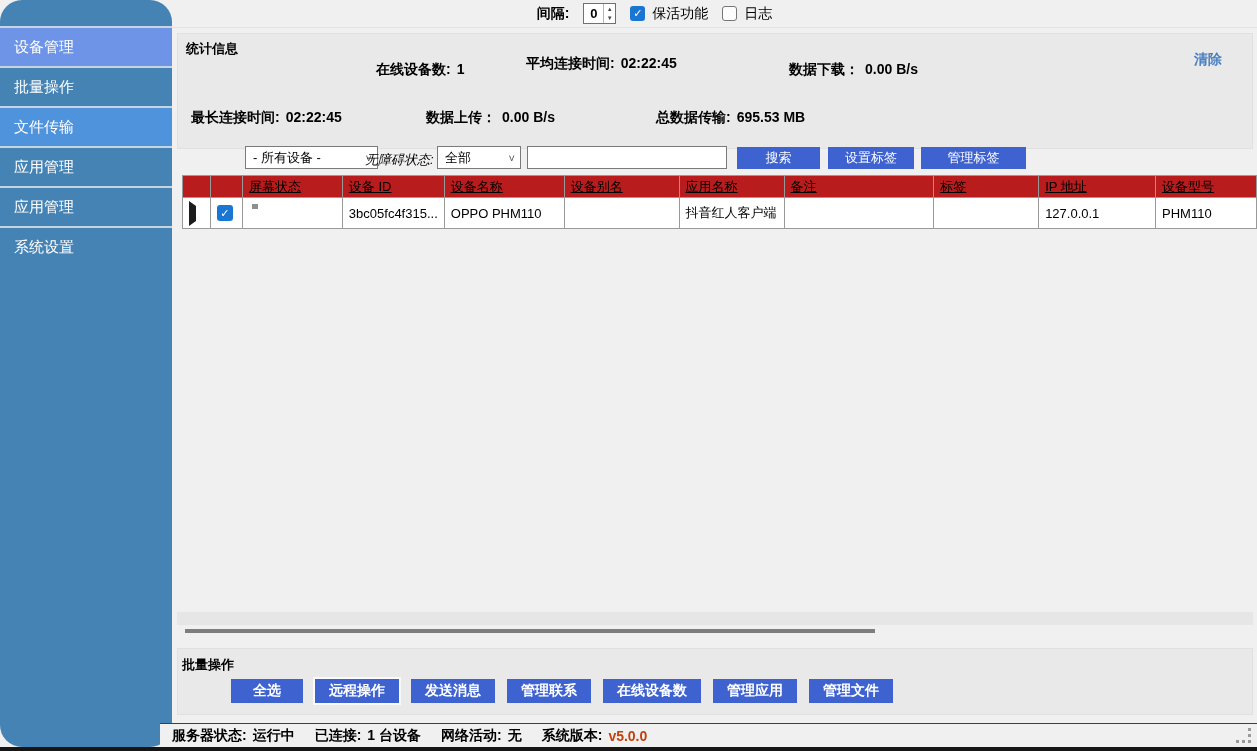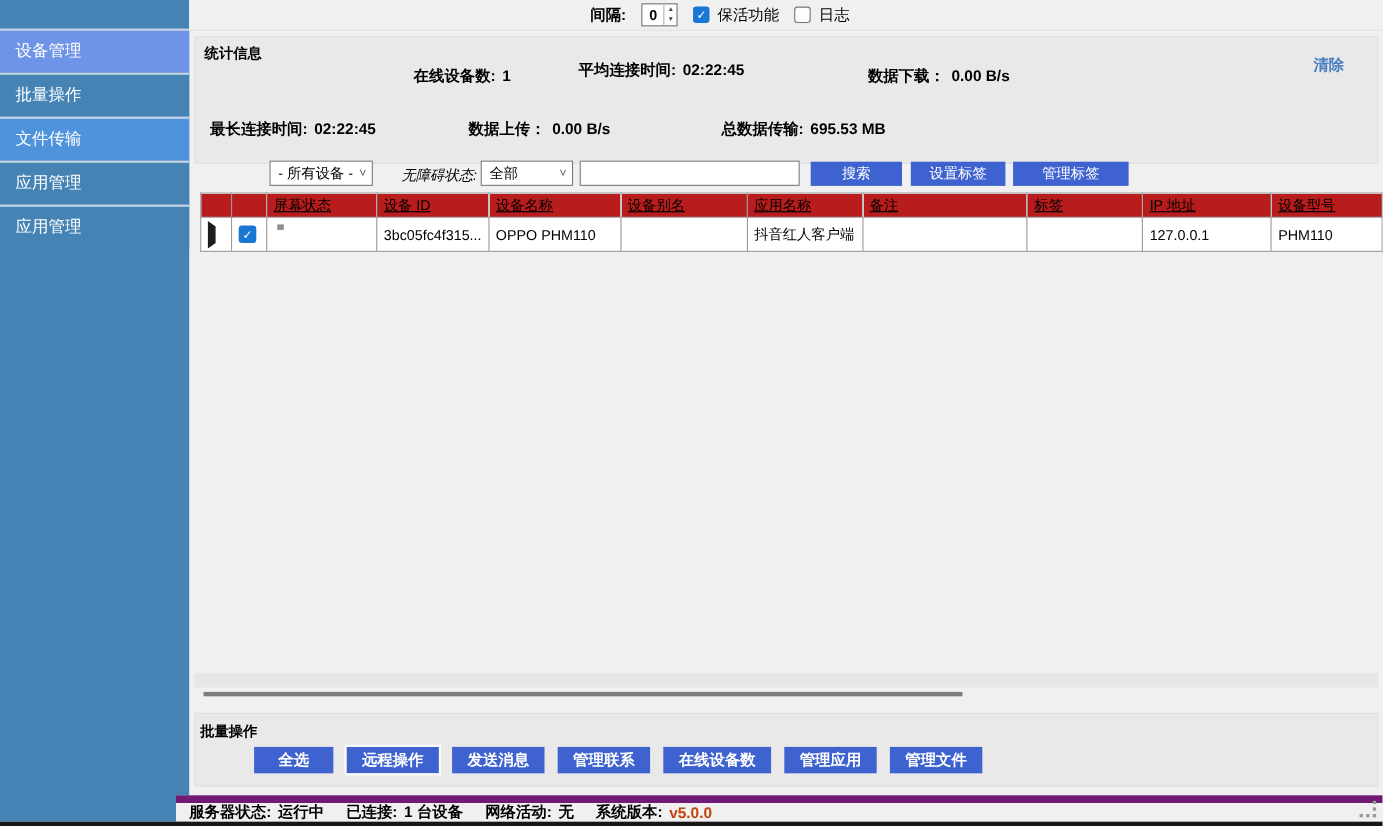--- a/index.html
+++ b/index.html
@@ -8,20 +8,21 @@
     position:relative;
     font-family:"Liberation Sans", sans-serif;
     background:#f0f0f0;
     overflow:hidden;
     color:#000;
   }
   
   .sidebar {
     position:absolute; left:0; top:0; width:172px; height:747px;
     background:#4683b5;
+    border-radius:22px;
   }
   .side-spacer { height:26px; }
   .side-item {
     height:40px; line-height:38px;
     border-top:2px solid #c6d4e2;
     color:#fff; font-size:15px; padding-left:14px;
     background:#4683b5; cursor:pointer;
     white-space:nowrap; overflow:hidden;
   }
   .side-item.active   { background:#6d94e6; }
@@ -108,21 +109,21 @@
   .batch .btn-row { position:absolute; left:28px; top:30px; display:flex; gap:12px;padding-left:25px; }
   .batch .bbtn {
     min-width:72px; height:24px; padding:0 14px;
     background:#3e62d0; color:#fff; border:none; cursor:pointer;
     font-size:14px; font-weight:bold; font-family:"Liberation Sans", sans-serif;
   }
   .batch .bbtn.focused { outline:2px solid #fafafa; outline-offset:0; }
   
   .statusbar {
     position:absolute; left:160px; top:723px; width:1097px; height:24px;
-    background:#f0f0f0; border-top:7px solid #701a75;
+    background:#f0f0f0; border-top:1px solid #701a75;
     display:flex; align-items:center; padding-left:12px; gap:6px;
     font-size:14px; font-weight:bold; white-space:nowrap;
   }
   .statusbar .gap { width:8px; }
   .statusbar .navy { color:#c2410c; }
   .bottom-strip { position:absolute; left:0; top:747px; width:1257px; height:4px; background:#161616; }
   .grip { position:absolute; right:6px; top:727px; width:16px; height:16px; cursor:nwse-resize; }
   .grip i { position:absolute; width:3px; height:3px; background:#9a9a9a; }
   .grip i:nth-child(1){ right:0; bottom:0; }
   .grip i:nth-child(2){ right:6px; bottom:0; }
@@ -133,20 +134,21 @@
 </head>
 <body>
 
 <div class="sidebar">
   <div class="side-spacer"></div>
   <div class="side-item active">设备管理</div>
   <div class="side-item">批量操作</div>
   <div class="side-item highlight">文件传输</div>
   <div class="side-item">应用管理</div>
   <div class="side-item">应用管理</div>
+  <div class="side-item">系统设置</div>
 </div>
 
 <div class="topbar">
   <span class="lbl">间隔:</span>
   <span class="spinner">
     <span class="num">0</span>
     <span class="arrows">
       <span>▲</span>
       <span>▼</span>
     </span>
@@ -179,21 +181,21 @@
     <span>最长连接时间:</span><span class="v">02:22:45</span>
   </div>
   <div class="stat" style="left:248px;top:75px;">
     <span>数据上传：</span><span class="v">0.00 B/s</span>
   </div>
   <div class="stat" style="left:478px;top:75px;">
     <span>总数据传输:</span><span class="v">695.53 MB</span>
   </div>
 </div>
 
-<div class="select" style="left:245px;top:146px;width:94px;">
+<div class="select" style="left:245px;top:146px;width:133px;">
   <span>- 所有设备 -</span>
     <span class="chev">˅</span>
 </div>
 <div class="flt-label" style="left:365px;top:151px;">无障碍状态:</div>
 <div class="select" style="left:437px;top:146px;width:84px;">
   <span>全部</span>
     <span class="chev">˅</span>
 </div>
 <input class="text-input" style="left: 527px; top: 146px; width: 200px;" value="">
 <button class="btn-blue" style="left:737px;top:147px;width:83px;">搜索</button>

